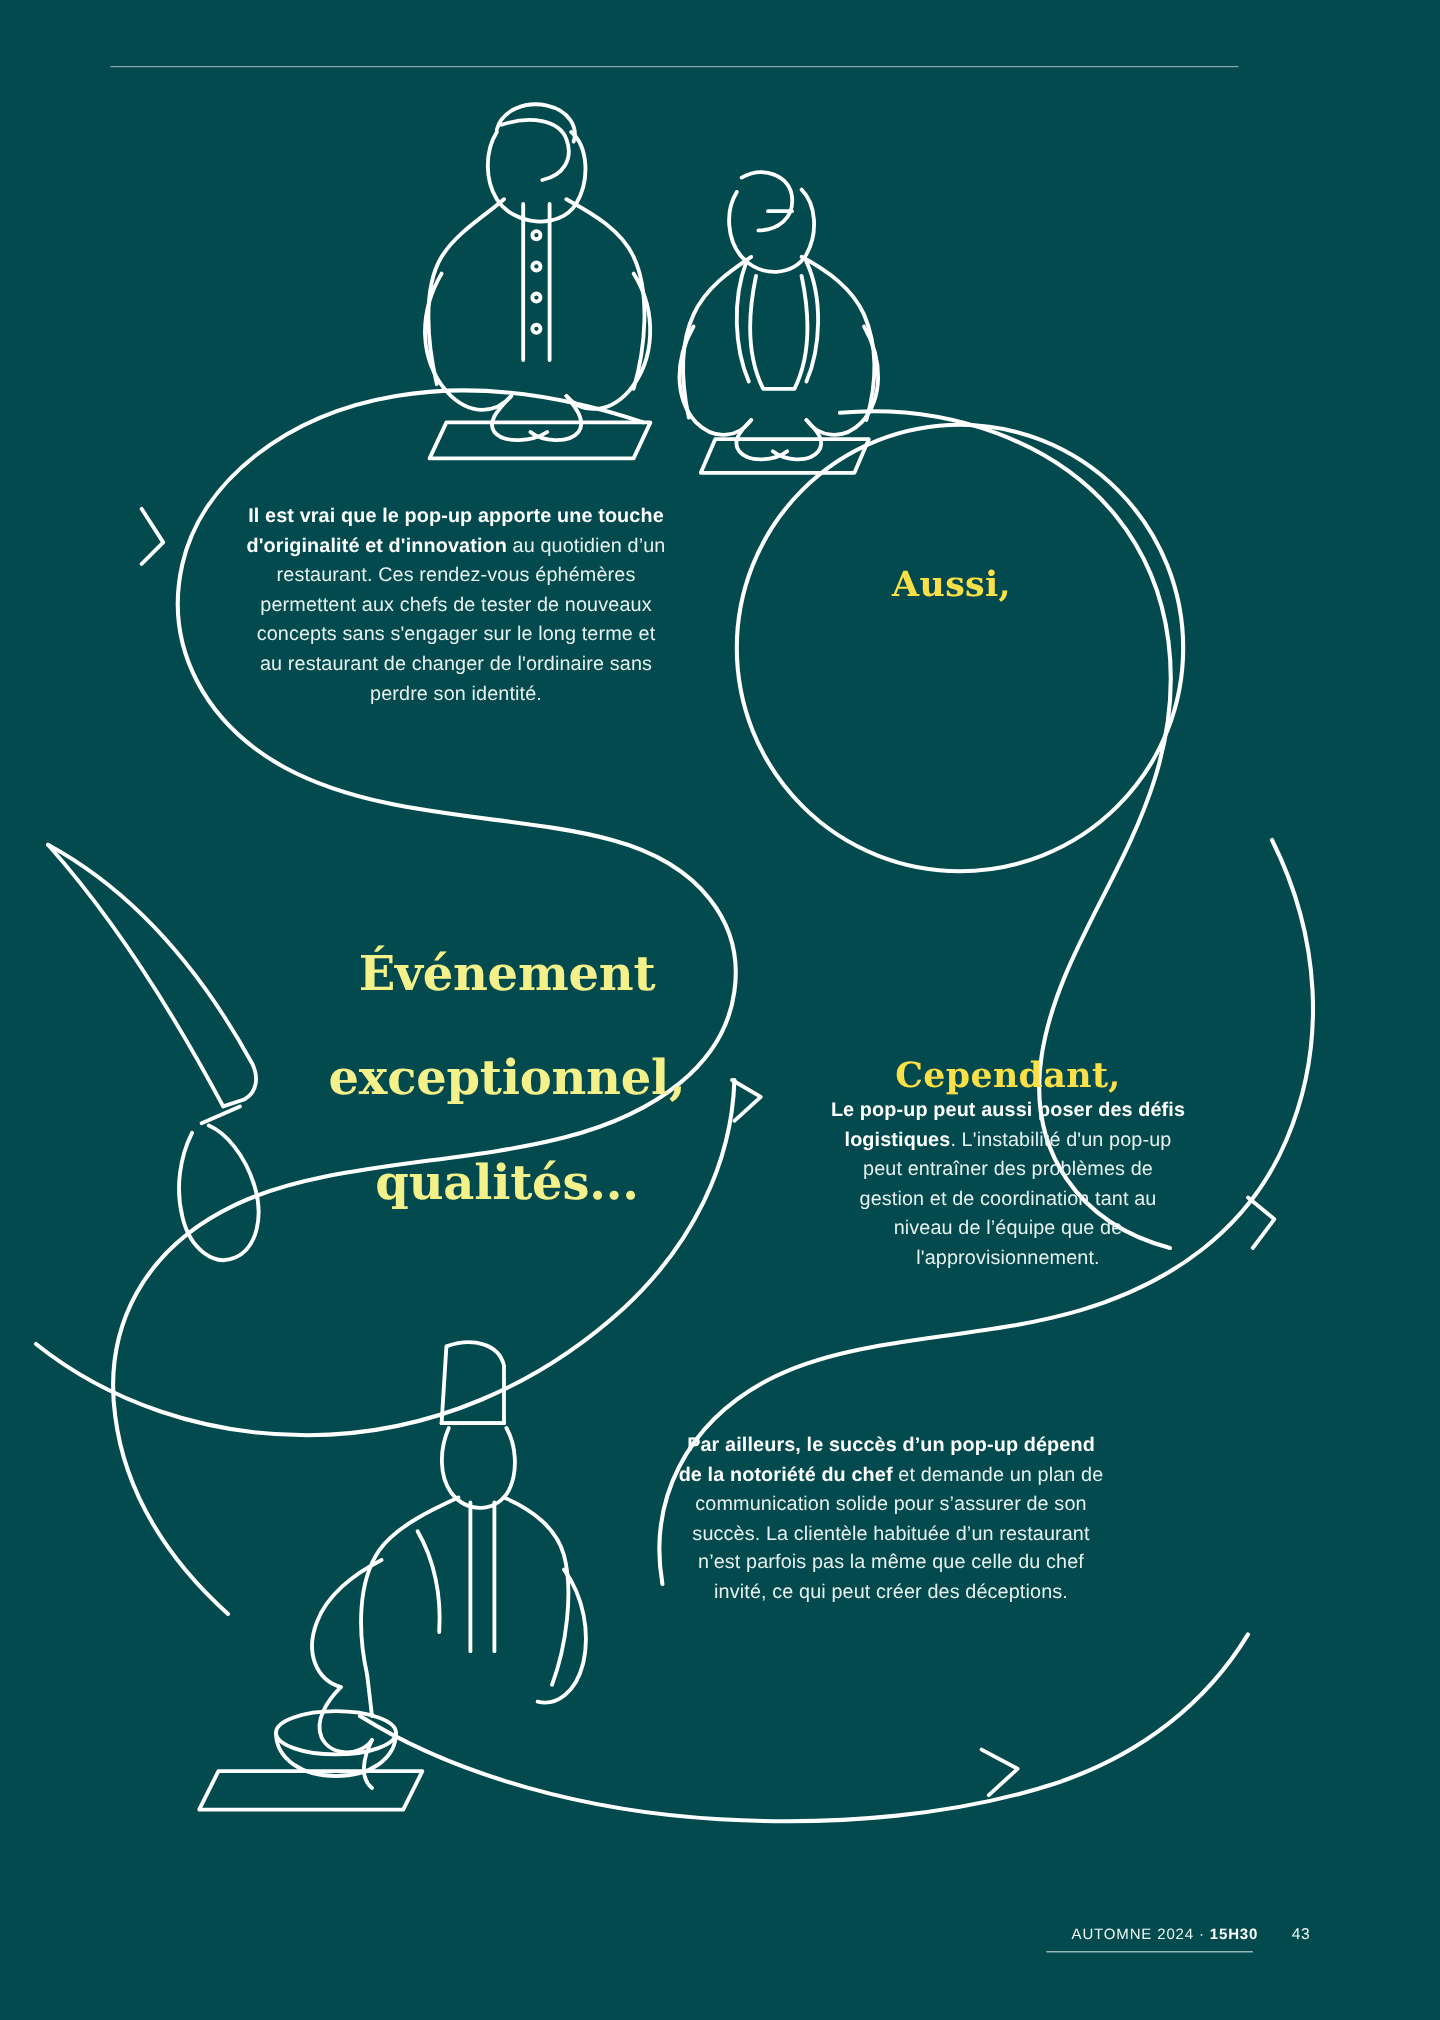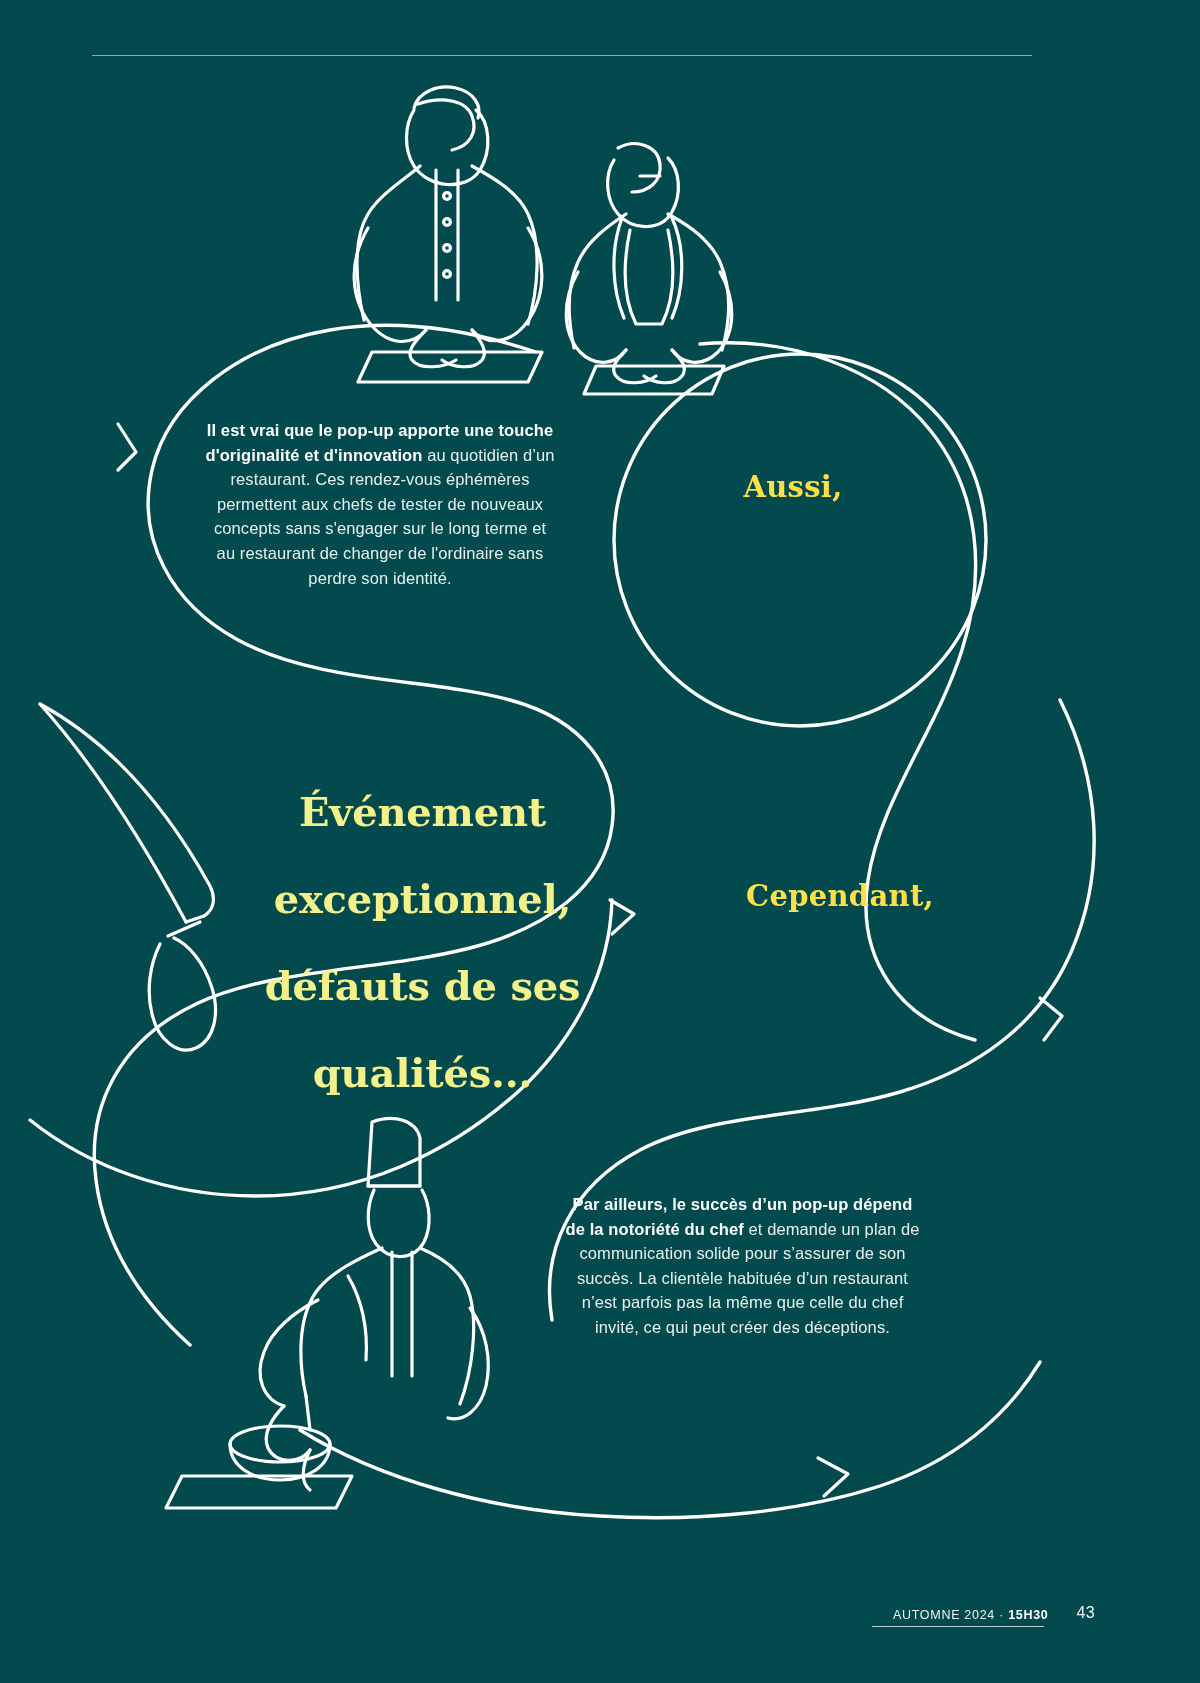--- a/index.html
+++ b/index.html
@@ -65,21 +65,21 @@
   }
   .footer-rule{
     position:absolute;left:872px;top:1626px;width:172px;height:1px;
     background:rgba(255,255,255,.75);
   }
   .footer-txt{
     font-size:12.5px;letter-spacing:.7px;color:#eef6f4;white-space:nowrap;margin-left:23px;
   }
   .footer-txt b{font-weight:700;color:#ffffff;}
   .folio{
-    font-size:16px;color:#eef6f4;letter-spacing:.4px;
+    font-size:13px;color:#eef6f4;letter-spacing:.4px;
     margin-left:14px;
   }
 </style>
 </head>
 <body>
 
 <div id="page">
 
   <svg id="art" viewBox="0 0 1200 1683">
     <g fill="none" stroke="#ffffff" stroke-linecap="round" stroke-linejoin="round">
@@ -200,26 +200,26 @@
     <p class="body-txt"><b>Il est vrai que le pop-up apporte une touche d'originalité et d'innovation</b><span> au quotidien d’un restaurant. Ces rendez-vous éphémères permettent aux chefs de tester de nouveaux concepts sans s'engager sur le long terme et au restaurant de changer de l'ordinaire sans perdre son identité.</span></p>
   </div>
 
   <div class="tblock" id="block-aussi">
     <p class="kicker-sm">Aussi,</p>
   </div>
 
   <div class="tblock" id="block-headline">
     <div class="headline">Événement</div>
     <div class="headline">exceptionnel,</div>
-    <div class="headline">défauts de ses</div>
     <div class="headline">qualités...</div>
   </div>
 
   <div class="tblock" id="block-cependant">
     <p class="kicker-sm">Cependant,</p>
+    <p class="body-txt"><b>Le pop-up peut aussi poser des défis logistiques</b><span>. L'instabilité d'un pop-up peut entraîner des problèmes de gestion et de coordination tant au niveau de l’équipe que de l'approvisionnement.</span></p>
   </div>
 
   <div class="tblock" id="block-bottom">
     <p class="body-txt"><b>Par ailleurs, le succès d’un pop-up dépend de la notoriété du chef</b><span> et demande un plan de communication solide pour s’assurer de son succès. La clientèle habituée d’un restaurant n’est parfois pas la même que celle du chef invité, ce qui peut créer des déceptions.</span></p>
   </div>
 
   <div class="footer">
     <span class="footer-txt"><span>AUTOMNE 2024 · </span><b>15H30</b></span>
     <span class="folio">43</span>
   </div>

